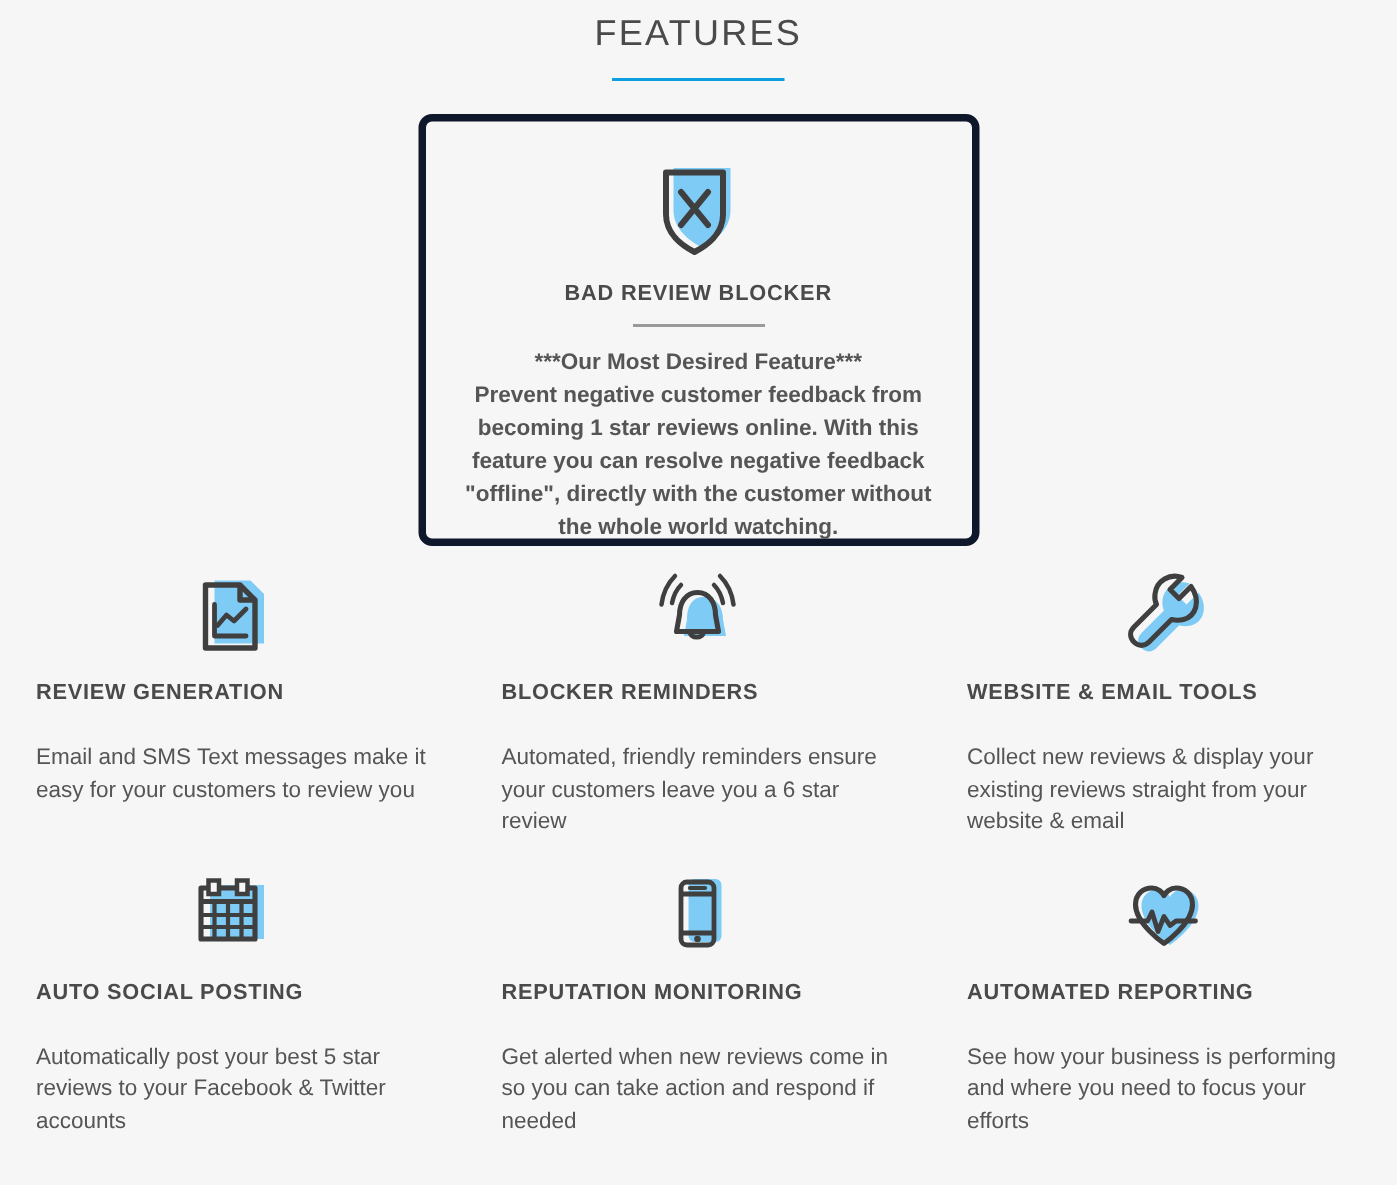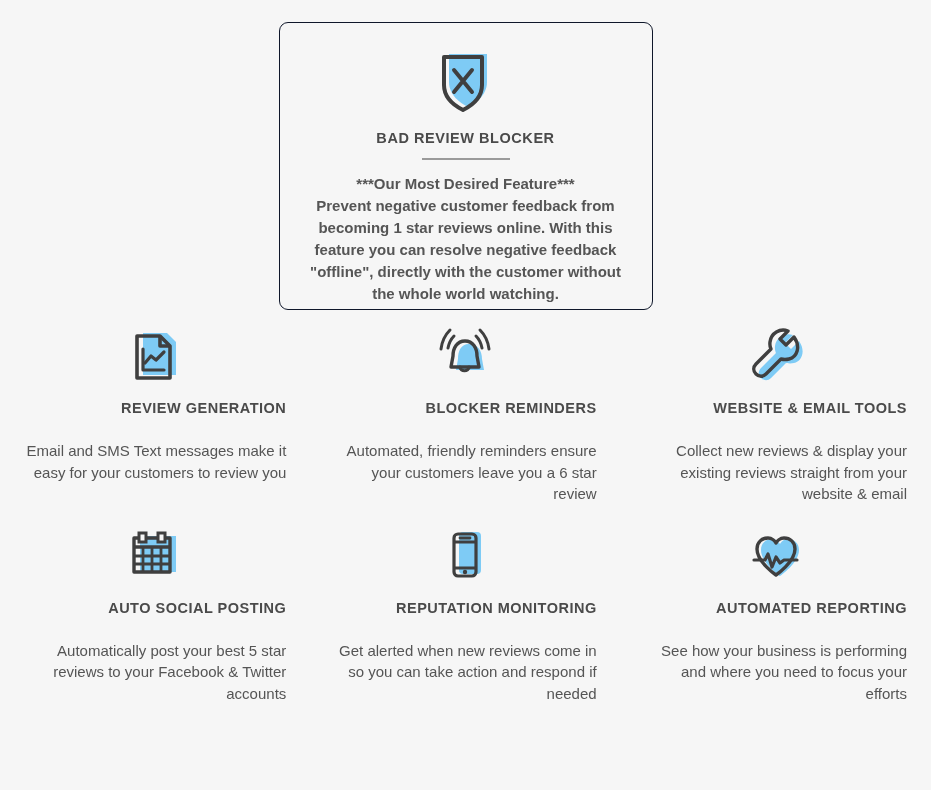--- a/index.html
+++ b/index.html
@@ -41,21 +41,21 @@
 
   
   .hero-wrap {
     display: flex;
     justify-content: center;
     margin-top: 22px;
   }
   .hero-card {
     width: 374px;
     height: 288px;
-    border: 1px solid #0f172a;
+    border: 5px solid #0f172a;
     border-radius: 9px;
     background: #f6f6f6;
     padding: 24px 18px 0 18px;
     text-align: center;
   }
   .hero-icon {
     height: 66px;
     display: flex;
     align-items: center;
     justify-content: center;
@@ -88,21 +88,21 @@
   }
 
   
   .features-grid {
     display: grid;
     grid-template-columns: repeat(3, 1fr);
     margin-top: 14px;
   }
   .feature {
     padding: 0 24px;
-    text-align: right;
+    text-align: left;
   }
   .feature-row2 { margin-top: 19px; }
 
   .feature-icon {
     height: 62px;
     display: flex;
     align-items: center;
     justify-content: center;
   }
   .feature-title {
@@ -119,20 +119,24 @@
     line-height: 21.5px;
   }
 
   svg { display: block; overflow: visible; }
 </style>
 </head>
 <body>
 
 <div class="page">
 
+  <div class="section-header">
+    <div class="section-title">FEATURES</div>
+    <div class="title-underline"></div>
+  </div>
 
   <div class="hero-wrap">
     <div class="hero-card">
 
       <div class="hero-icon">
         <svg width="58" height="62" viewBox="0 0 58 62">
           <path d="M12 5 L50 5 L50 33 C50 46 39 54 31 58 C23 54 12 46 12 33 Z" fill="#7ecbf5"></path>
           <path d="M7 8 L45 8 L45 36 C45 49 34 57 26 61 C18 57 7 49 7 36 Z" fill="none" stroke="#3f3f3f" stroke-width="4" stroke-linejoin="round"></path>
           <path d="M17 21 L35 43 M35 21 L17 43" stroke="#3f3f3f" stroke-width="4" stroke-linecap="round"></path>
         </svg>

